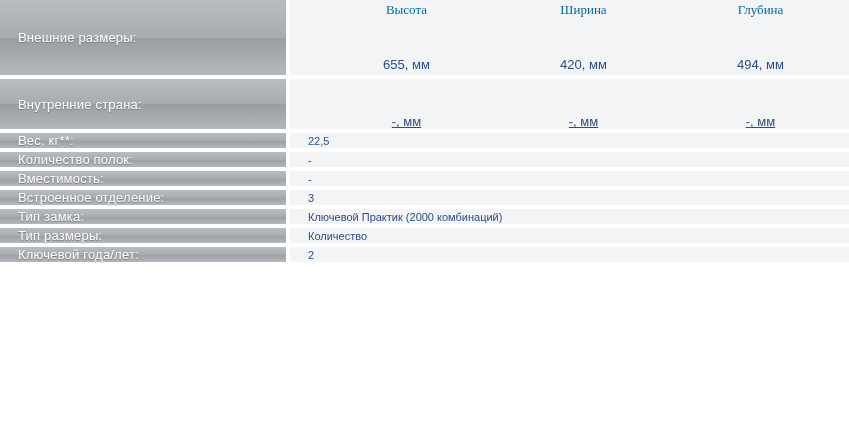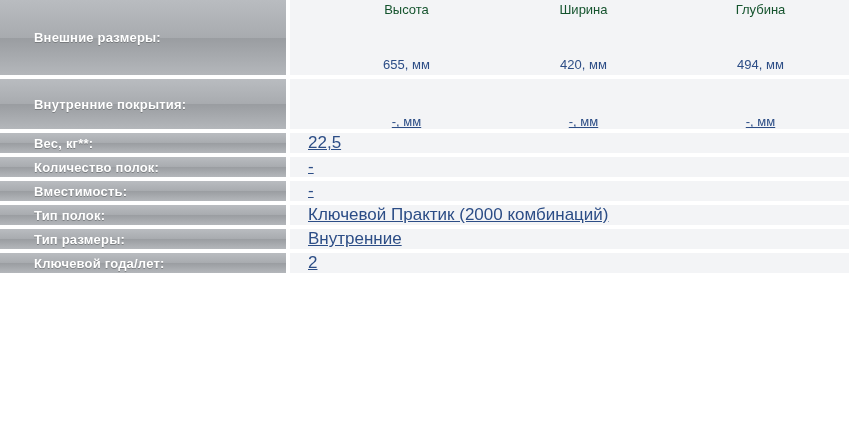--- a/index.html
+++ b/index.html
@@ -27,22 +27,22 @@
   }
   td {
     padding: 0;
     vertical-align: middle;
   }
   .label-cell {
     width: 290px;
     background: linear-gradient(to bottom, #b9bcc0 0%, #a8abaf 50%, #9a9da1 51%, #b4b7bb 100%);
     color: #ffffff;
     font-size: 13px;
-    font-weight: bold;
-    padding-left: 34px;
+    font-weight: normal;
+    padding-left: 18px;
     padding-right: 8px;
     border-bottom: 4px solid #ffffff;
     border-right: 4px solid #ffffff;
     box-sizing: border-box;
     text-shadow: 0 1px 0 rgba(90,92,95,0.55);
     letter-spacing: 0.2px;
   }
   .value-cell {
     background: #f3f4f6;
     border-bottom: 4px solid #ffffff;
@@ -59,39 +59,39 @@
     width: 100%;
     box-sizing: border-box;
     padding-left: 10px;
   }
   .dim-col {
     flex: 1 1 0;
     text-align: center;
     line-height: 1.55;
   }
   .dim-name {
-    color: #14532d;
+    color: #0369a1;
     font-size: 13px;
     display: block;
+    font-family: Liberation Serif, serif;
   }
   .dim-val {
     color: #2c4d86;
     font-size: 13px;
     display: block;
     margin-top: 35px;
   }
   .dims-wrap.single-line .dim-col {
     line-height: 1;
     text-decoration: underline;
   }
   .val-text {
     display: block;
     color: #2c4d86;
-    font-size: 17px;
-    text-decoration: underline;
+    font-size: 11px;
   }
 </style>
 </head>
 <body>
 
 <table class="spec-table">
   <tbody>
 
     <tr class="row-tall">
       <td class="label-cell">Внешние размеры:</td>
@@ -107,21 +107,21 @@
           </div>
           <div class="dim-col">
             <span class="dim-name">Глубина</span>
             <span class="dim-val">494, мм</span>
           </div>
         </div>
       </td>
     </tr>
 
     <tr class="row-tall">
-      <td class="label-cell">Внутренние покрытия:</td>
+      <td class="label-cell">Внутренние страна:</td>
       <td class="value-cell">
         <div class="dims-wrap single-line">
           <div class="dim-col">
             <span class="dim-val">-, мм</span>
           </div>
           <div class="dim-col">
             <span class="dim-val">-, мм</span>
           </div>
           <div class="dim-col">
             <span class="dim-val">-, мм</span>
@@ -144,33 +144,39 @@
       </td>
     </tr>
 
     <tr class="row-short">
       <td class="label-cell">Вместимость:</td>
       <td class="value-cell plain">
         <span class="val-text">-</span>
       </td>
     </tr>
 
+    <tr class="row-short">
+      <td class="label-cell">Встроенное отделение:</td>
+      <td class="value-cell plain">
+        <span class="val-text">3</span>
+      </td>
+    </tr>
 
     <tr class="row-short">
-      <td class="label-cell">Тип полок:</td>
+      <td class="label-cell">Тип замка:</td>
       <td class="value-cell plain">
         <span class="val-text">Ключевой Практик (2000 комбинаций)</span>
       </td>
     </tr>
 
 
     <tr class="row-short">
       <td class="label-cell">Тип размеры:</td>
       <td class="value-cell plain">
-        <span class="val-text">Внутренние</span>
+        <span class="val-text">Количество</span>
       </td>
     </tr>
 
     <tr class="row-short">
       <td class="label-cell">Ключевой года/лет:</td>
       <td class="value-cell plain">
         <span class="val-text">2</span>
       </td>
     </tr>
 

